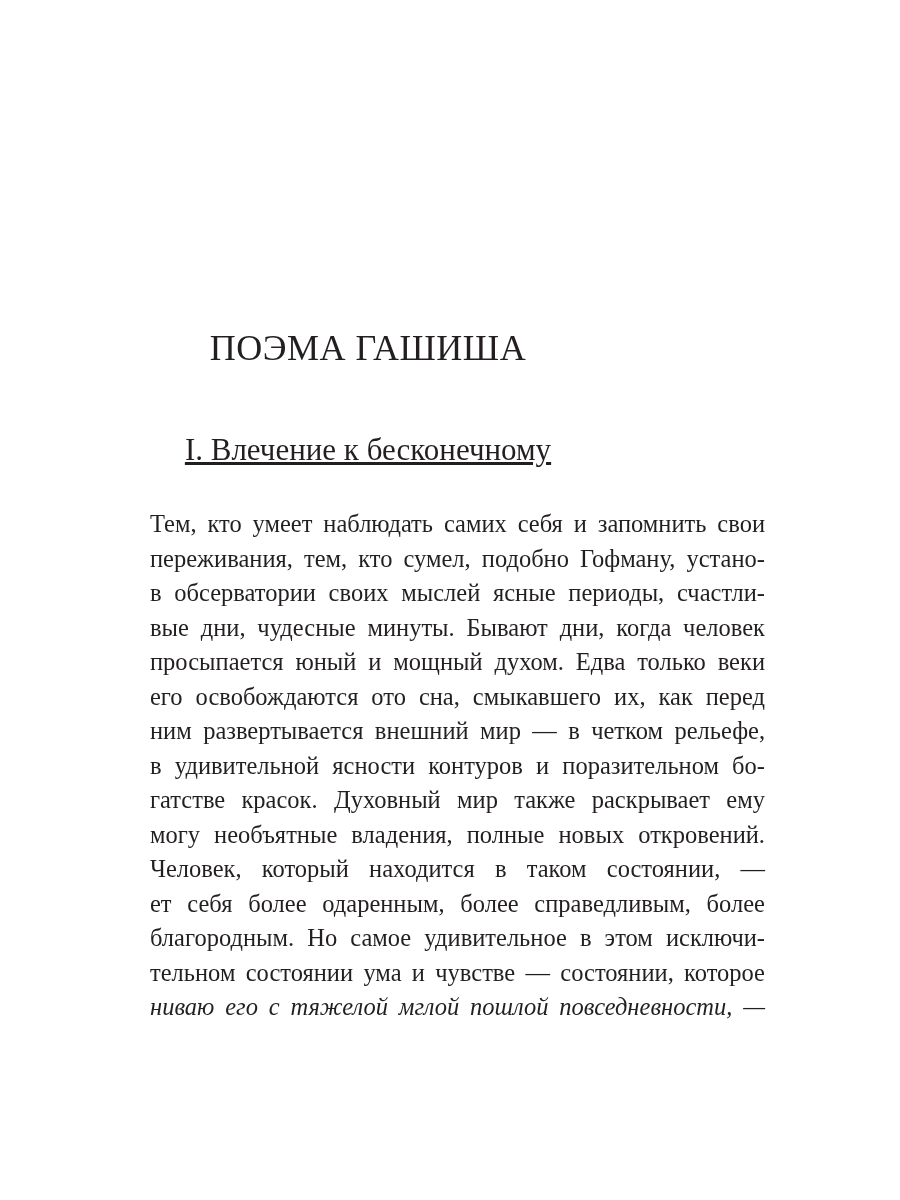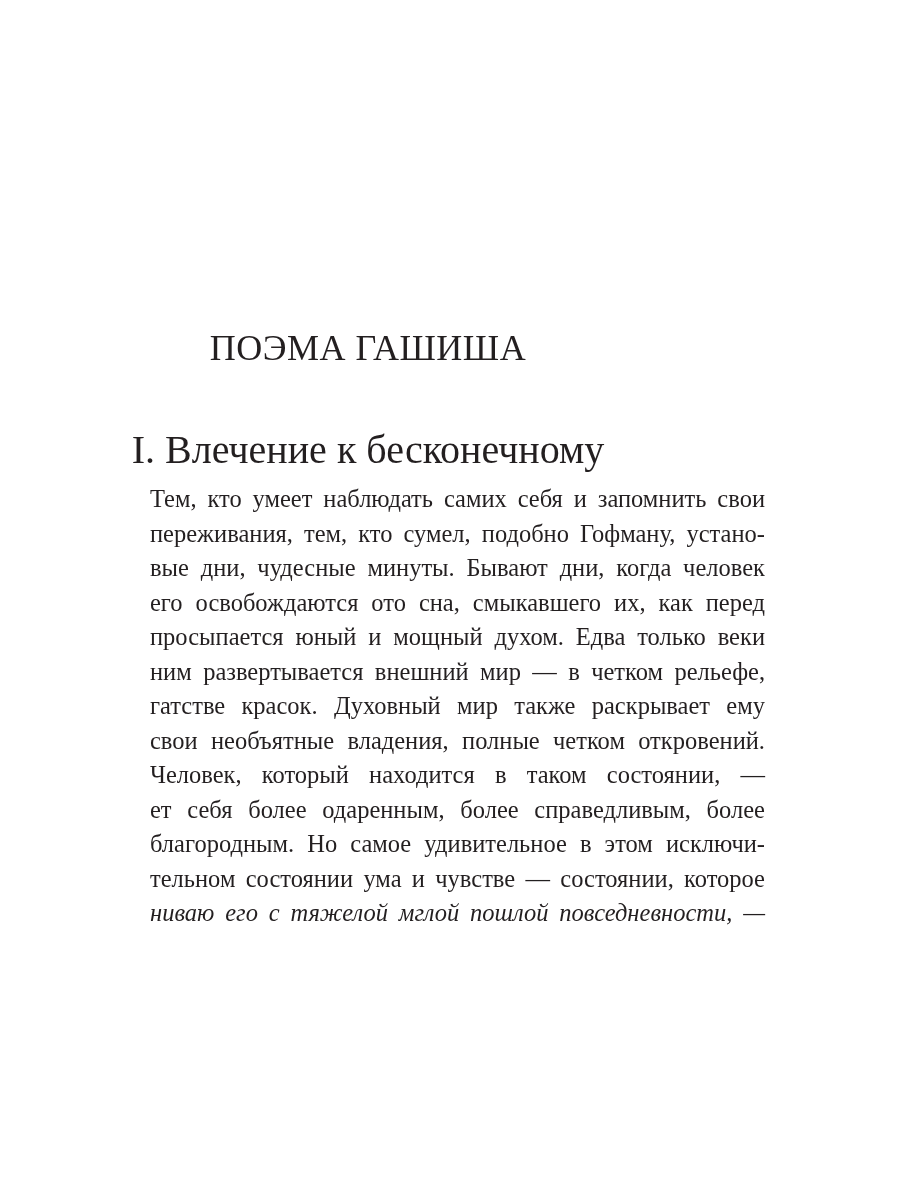--- a/index.html
+++ b/index.html
@@ -30,29 +30,30 @@
       letter-spacing: 0.5px;
       line-height: 48px;
       font-weight: normal;
       margin: 0;
     }
     .chapter-heading {
       position: absolute;
       left: 0; right: 0;
       top: 428px;
       text-align: center;
-      font-size: 40px;
+      font-size: 31px;
       line-height: 44px;
       font-weight: normal;
       margin: 0;
+      text-decoration: underline;
     }
     .body-text {
       position: absolute;
       left: 150px;
-      top: 482px;
+      top: 507px;
       width: 615px;
       margin: 0;
     }
     .line {
       display: block;
       font-size: 24.5px;
       line-height: 34.5px;
       height: 34.5px;
       white-space: nowrap;
       text-align: justify;
@@ -65,25 +66,27 @@
   </style>
 </head>
 <body>
 
 <div class="page">
   <h1 class="title">ПОЭМА ГАШИША</h1>
   <h2 class="chapter-heading">I. Влечение к бесконечному</h2>
   <div class="body-text">
     <span class="line">Тем, кто умеет наблюдать самих себя и запомнить свои</span>
     <span class="line">переживания, тем, кто сумел, подобно Гофману, устано-</span>
+    <span class="line">в обсерватории своих мыслей ясные периоды, счастли-</span>
     <span class="line">вые дни, чудесные минуты. Бывают дни, когда человек</span>
+    <span class="line">просыпается юный и мощный духом. Едва только веки</span>
     <span class="line">его освобождаются ото сна, смыкавшего их, как перед</span>
-    <span class="line">просыпается юный и мощный духом. Едва только веки</span>
     <span class="line">ним развертывается внешний мир — в четком рельефе,</span>
+    <span class="line">в удивительной ясности контуров и поразительном бо-</span>
     <span class="line">гатстве красок. Духовный мир также раскрывает ему</span>
-    <span class="line">свои необъятные владения, полные четком откровений.</span>
+    <span class="line">могу необъятные владения, полные новых откровений.</span>
     <span class="line">Человек, который находится в таком состоянии, —</span>
     <span class="line">ет себя более одаренным, более справедливым, более</span>
     <span class="line">благородным. Но самое удивительное в этом исключи-</span>
     <span class="line">тельном состоянии ума и чувстве — состоянии, которое</span>
     <span class="line last">ниваю его с тяжелой мглой пошлой повседневности, —</span>
   </div>
 </div>
 
 </body></html>

